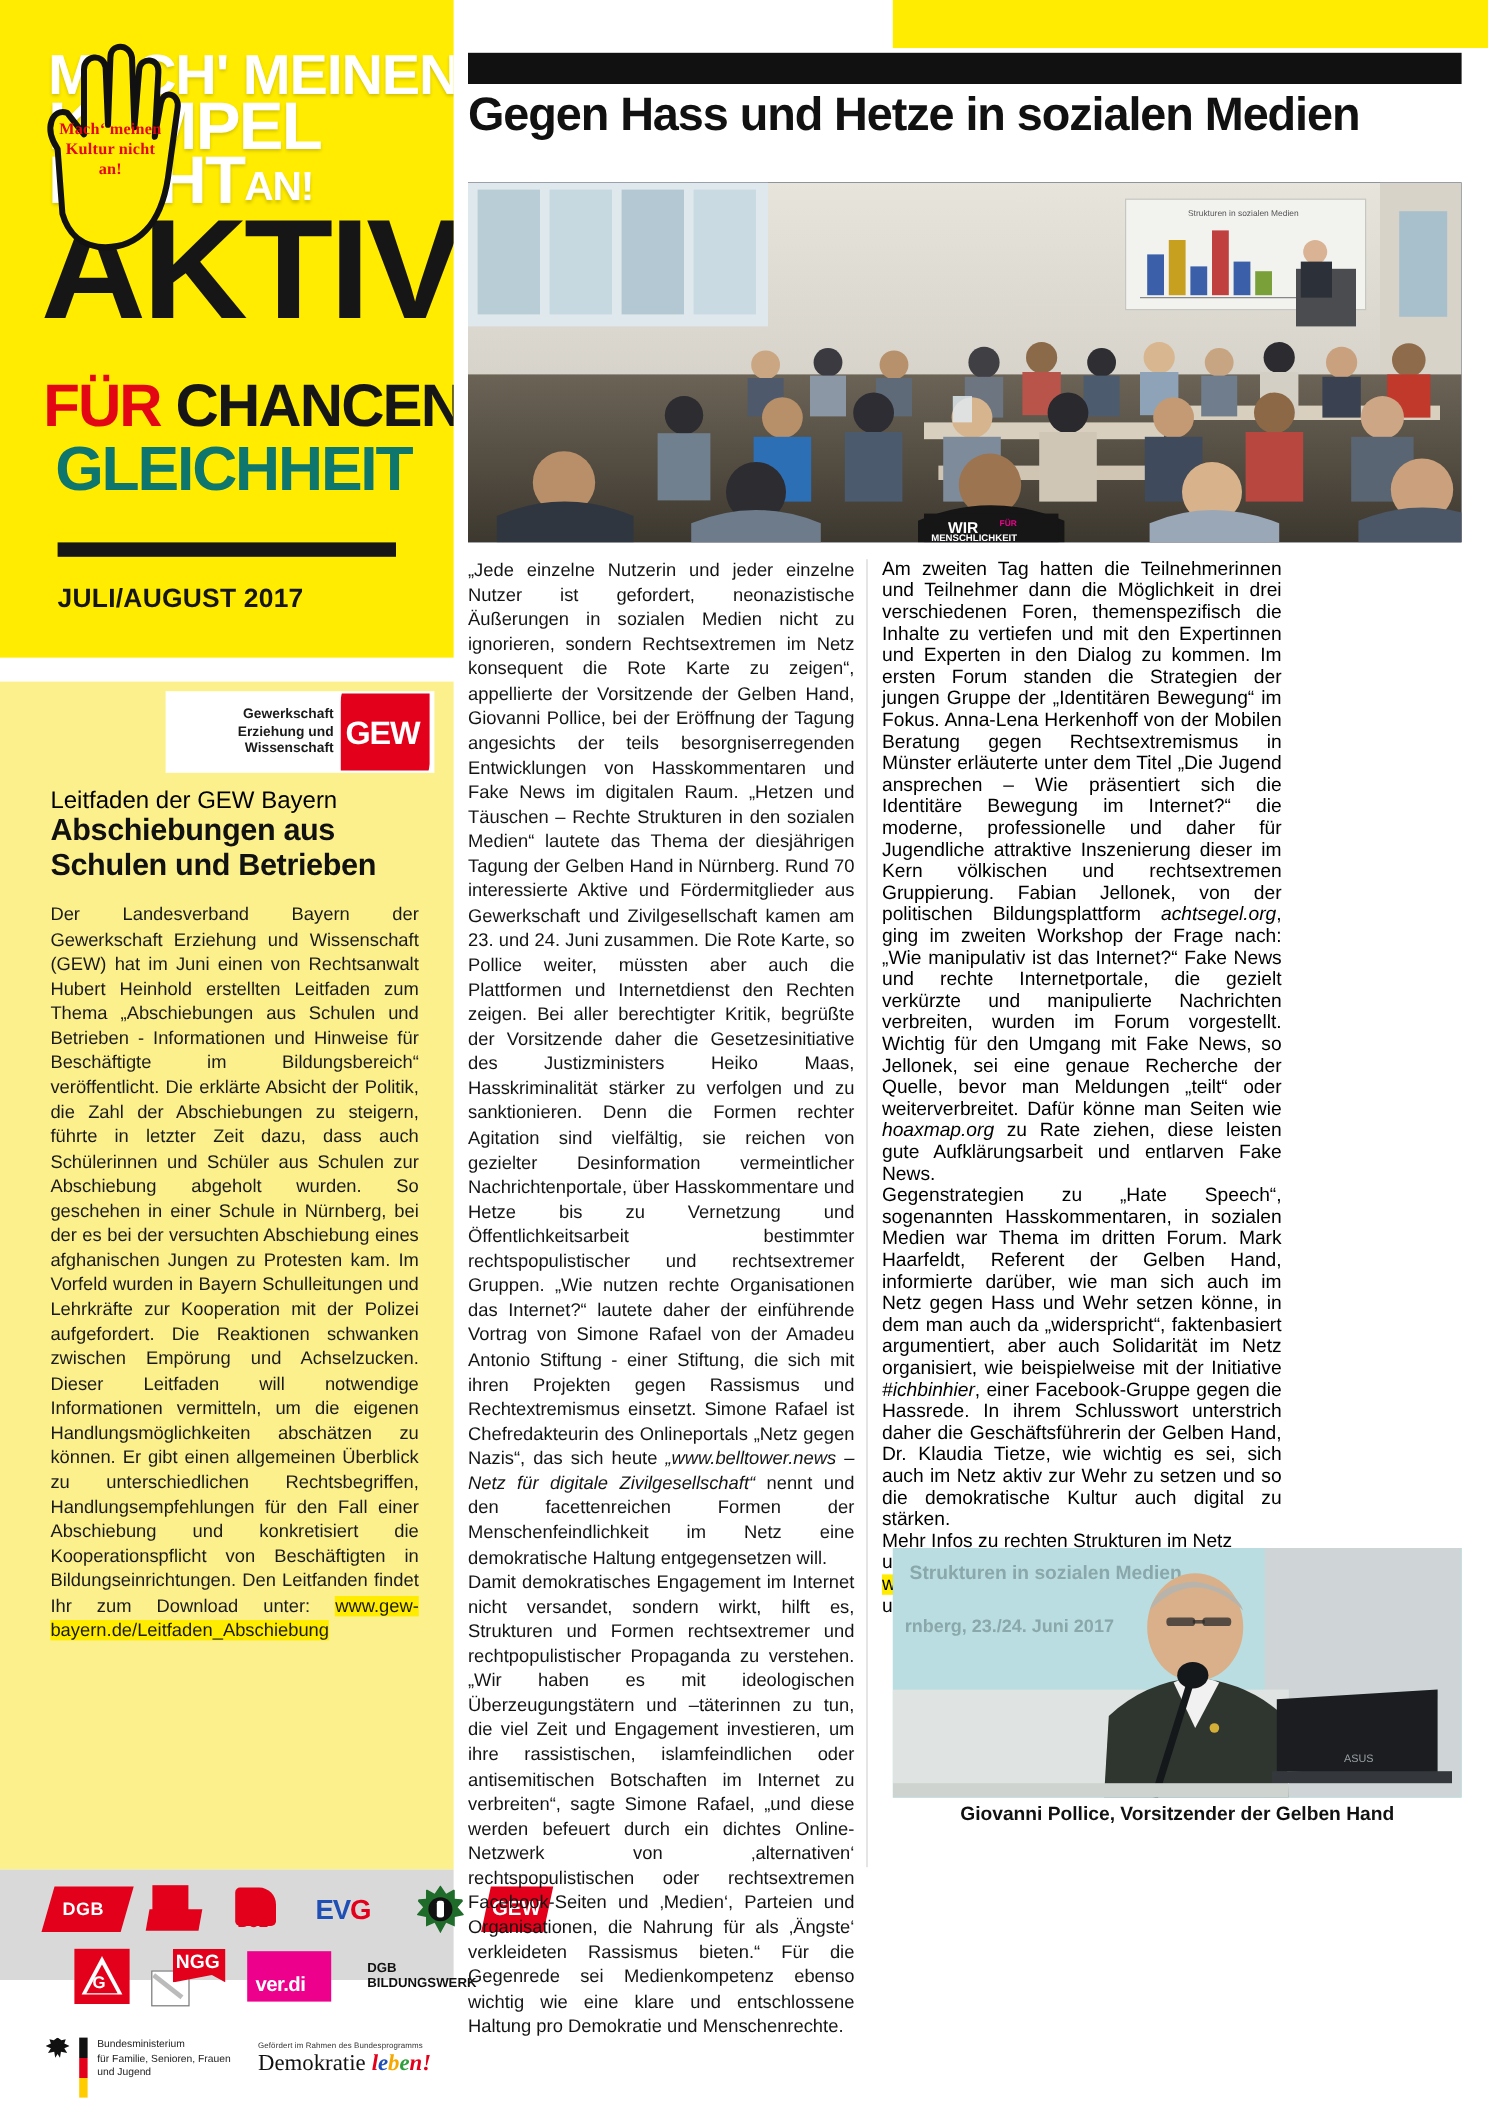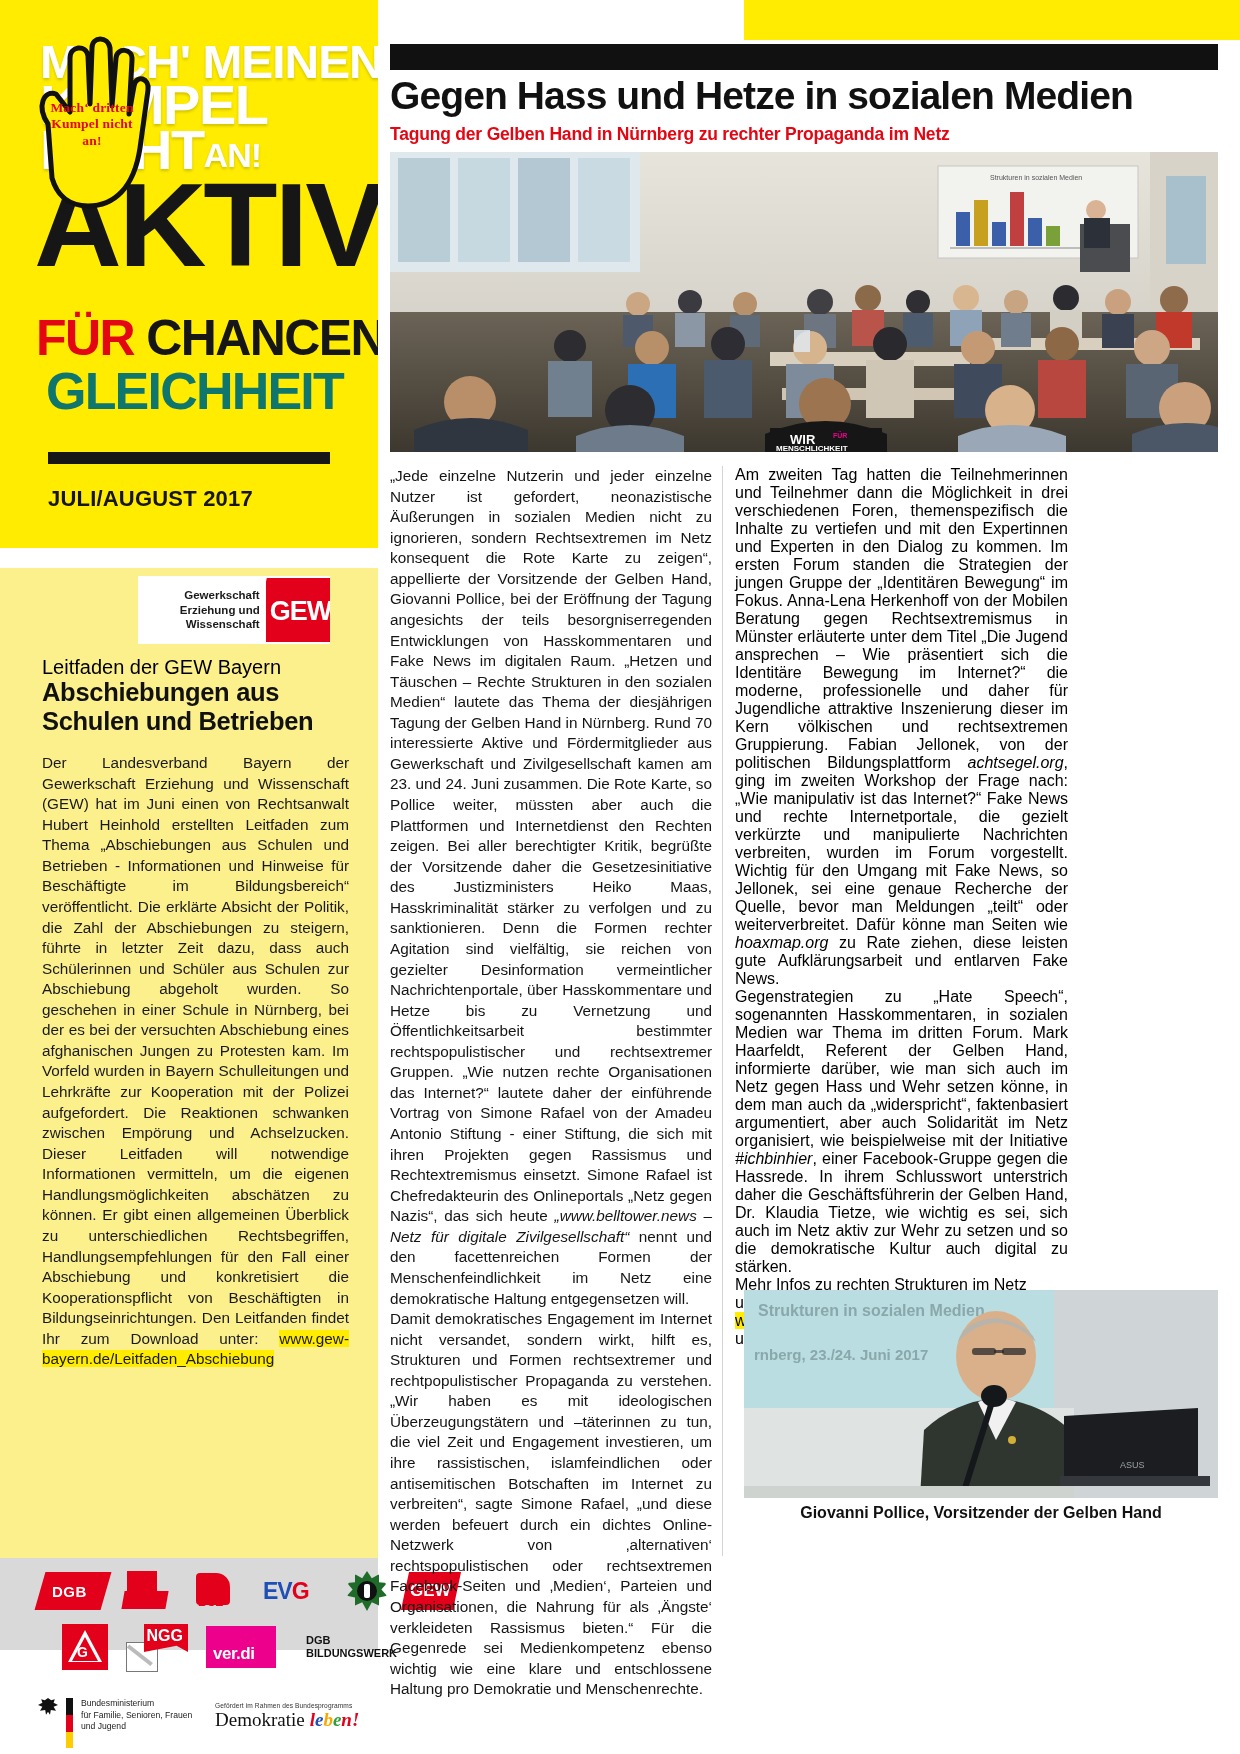--- a/index.html
+++ b/index.html
@@ -78,21 +78,21 @@
     position:absolute;left:48px;top:486px;
     font-weight:bold;color:#161616;font-size:22px;letter-spacing:.2px;
   }
 
   
   .lbox{
     position:absolute;left:0;top:568px;width:378px;height:990px;
     background:#fcf08d;
   }
   .gew-logo{
-    position:absolute;left:138px;top:8px;width:192px;height:68px;background:#ffffff;
+    position:absolute;left:138px;top:8px;width:224px;height:68px;background:#ffffff;
     display:flex;align-items:center;
   }
   .gew-txt{
     font-size:11.5px;font-weight:bold;color:#1a1a1a;line-height:1.3;
     text-align:right;width:140px;padding-right:6px;
   }
   .gew-mark{
     position:relative;width:74px;height:64px;overflow:hidden;
   }
   .gew-mark .slab{
@@ -226,21 +226,21 @@
 </head>
 <body>
 
 <div class="page">
 
   <div class="masthead">
 
     <svg class="hand" viewBox="0 0 122 190">
       <path d="M18 96 C6 78 14 62 26 66 L40 84 L40 30 C40 18 56 16 58 28 L60 76 L62 20 C62 8 78 8 80 20 L82 78 L86 30 C87 19 103 20 102 32 L99 86 L104 58 C106 46 120 50 118 62 L110 120 C104 160 84 178 58 178 C36 178 26 164 22 150 Z" fill="#ffec00" stroke="#111" stroke-width="5" stroke-linejoin="round"></path>
     </svg>
-    <div class="hand-text">Mach‘ dritten Kumpel nicht an!</div>
+    <div class="hand-text">Mach‘ meinen Kultur nicht an!</div>
 
     <div class="mh-lines">
       <div class="mh-l1">MACH' MEINEN</div>
       <div class="mh-l2">KUMPEL</div>
       <div class="mh-l3">
         <span>NICHT</span><span class="an">AN!</span>
       </div>
     </div>
 
     <div class="aktiv">AKTIV</div>
@@ -344,21 +344,20 @@
       <div class="big">
         <span>Demokratie</span>
         <span class="leben"><span class="c1">l</span><span class="c2">e</span><span class="c3">b</span><span class="c4">e</span><span class="c5">n!</span></span>
       </div>
     </div>
   </div>
 
   <div class="topyellow"></div>
   <div class="blackbar"></div>
   <div class="headline">Gegen Hass und Hetze in sozialen Medien</div>
-  <div class="subhead">Tagung der Gelben Hand in Nürnberg zu rechter Propaganda im Netz</div>
 
   <div class="photo-main">
     <svg width="828" height="300" viewBox="0 0 828 300" preserveAspectRatio="none">
       <defs>
         <linearGradient id="wall" x1="0" y1="0" x2="0" y2="1">
           <stop offset="0%" stop-color="#e7e4dc"></stop>
             <stop offset="100%" stop-color="#c9c5bb"></stop>
         </linearGradient>
         <linearGradient id="floor" x1="0" y1="0" x2="0" y2="1">
           <stop offset="0%" stop-color="#6b6356"></stop>

